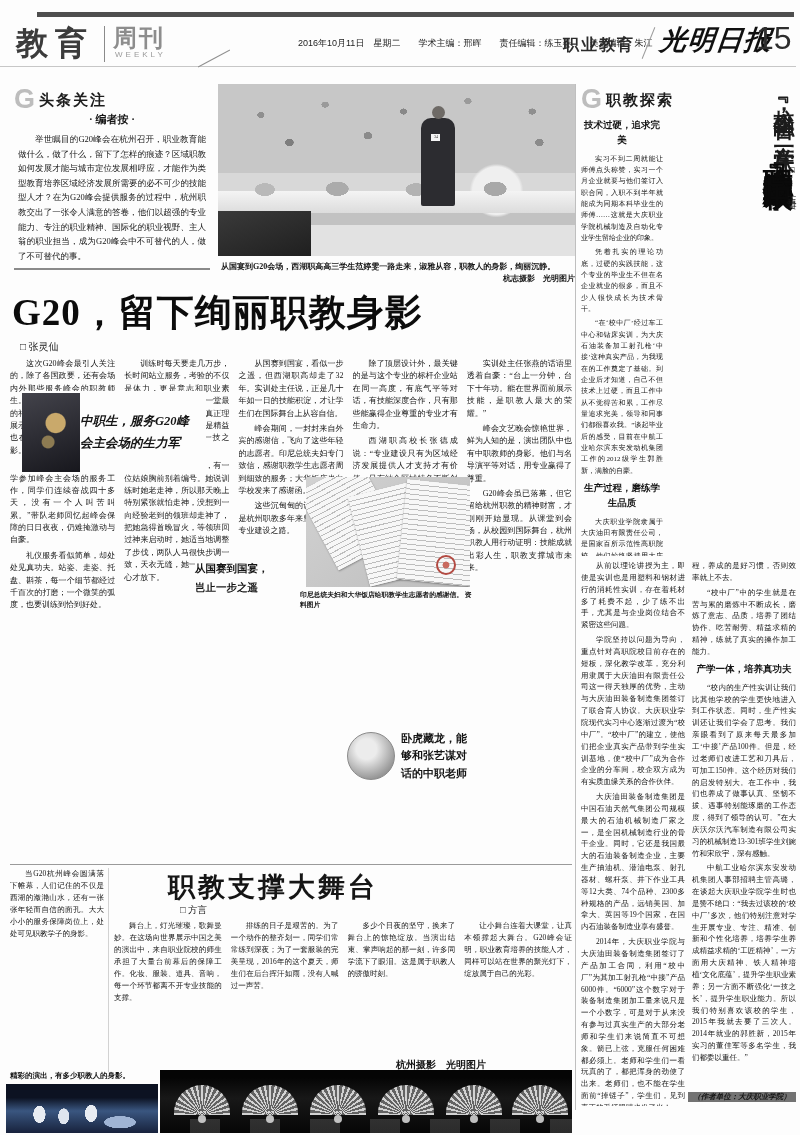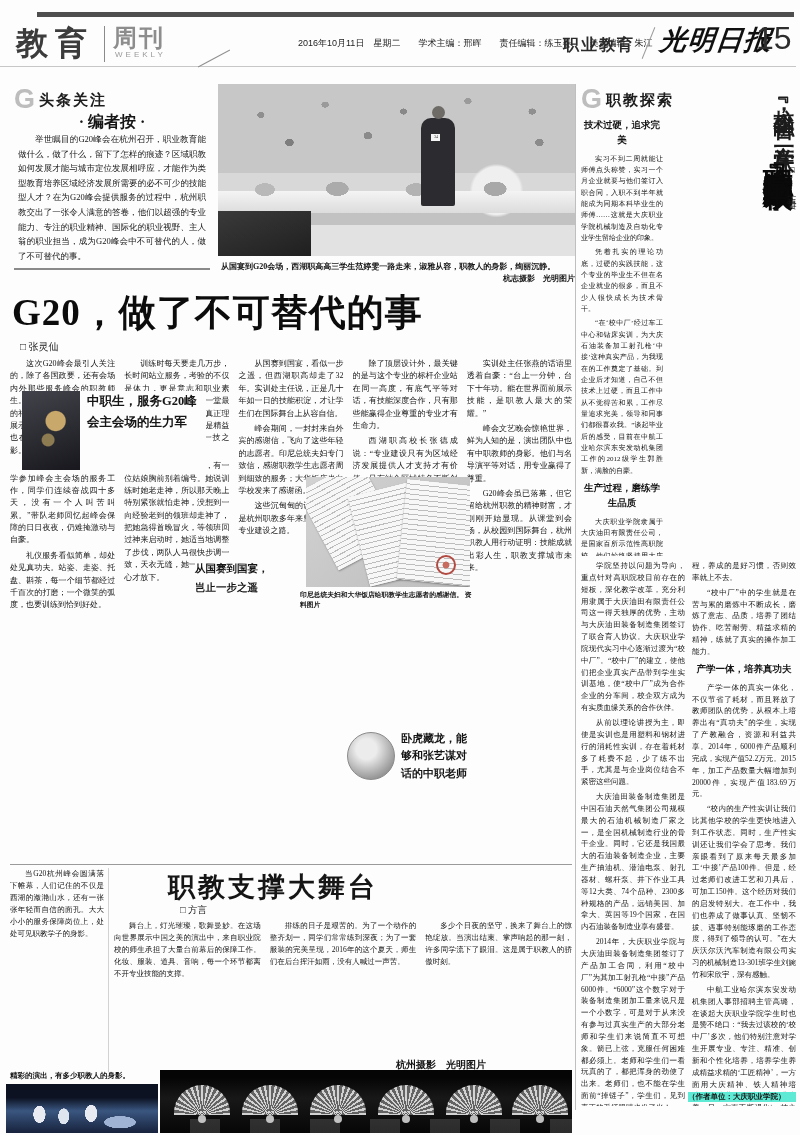--- a/index.html
+++ b/index.html
@@ -19,21 +19,21 @@
   .slash{left:648px;top:26px;width:1px;height:34px;background:#9c9c9c;transform:rotate(22deg);}
   .masthead{left:660px;top:22px;font-size:27px;font-weight:bold;font-style:italic;color:#101010;
             letter-spacing:1px;transform:skewX(-6deg);}
   .pagenum{left:756px;top:20px;font-size:32px;color:#2e2e2e;font-family:"Liberation Sans",sans-serif;}
   .hrule{left:0;top:66px;width:796px;border-top:1px solid #c7c7c7;}
   .hnotch{left:196px;top:58px;width:36px;height:1px;background:#8f8f8f;transform:rotate(-28deg);}
   
   .glogo{font-family:"Liberation Sans",sans-serif;font-size:27px;font-weight:bold;color:#bdbdbd;vertical-align:-3px;}
   .seclabel{font-size:15px;font-weight:bold;color:#1d1d1d;letter-spacing:2px;font-family:"Liberation Sans",sans-serif;}
   
-  .note-title{left:14px;top:112px;width:196px;text-align:center;font-size:16px;font-weight:bold;}
+  .note-title{left:14px;top:112px;width:196px;text-align:center;font-size:11px;font-weight:bold;}
   .note-body{left:18px;top:132px;width:188px;height:132px;font-size:8.5px;line-height:1.72;}
   .note-rule{left:14px;top:268px;width:196px;border-top:2px solid #8a8a8a;}
   
   .photo-top{left:218px;top:84px;width:357px;height:172px;overflow:hidden;
      background:
        radial-gradient(circle at 78% 62%,#efefef 0 8%,transparent 9%),
        radial-gradient(6px 5px at 12% 18%,#8f8f8f 60%,transparent 62%),
        radial-gradient(6px 5px at 30% 12%,#9a9a9a 60%,transparent 62%),
        radial-gradient(6px 5px at 52% 16%,#888 60%,transparent 62%),
        radial-gradient(6px 5px at 70% 10%,#9a9a9a 60%,transparent 62%),
@@ -57,21 +57,21 @@
   .caption-top{left:221px;top:261px;width:354px;font-size:8px;font-weight:bold;line-height:1.45;}
   .credit-top{text-align:right;font-weight:bold;}
   
   .mainhead{left:12px;top:288px;width:562px;font-size:37px;font-weight:bold;letter-spacing:1px;color:#0c0c0c;}
   .mainby{left:20px;top:340px;font-size:10px;}
   .mainbody{left:10px;top:358px;width:562px;height:504px;display:flex;gap:9px;}
   .mainbody .col{flex:1;font-size:8px;line-height:1.55;}
   .hr2{left:10px;top:864px;width:562px;border-top:1px solid #9a9a9a;}
   
   .inset{background:#fdfdfd;}
-  .box1{left:22px;top:391px;width:184px;height:83px;display:flex;gap:7px;align-items:flex-start;}
+  .box1{left:22px;top:391px;width:184px;height:83px;display:flex;align-items:center;font-style:italic;}
   .box1 .im{width:58px;height:79px;flex:none;background:
       radial-gradient(circle at 58% 38%,#c9a96b 0 16%,transparent 18%),
       radial-gradient(circle at 45% 62%,#8d7b52 0 10%,transparent 12%),
       linear-gradient(160deg,#43434b,#17171d);}
   .box1 .tt{font-size:12.5px;font-weight:bold;line-height:1.7;}
   .sub2{left:195px;top:560px;width:74px;height:42px;text-align:left;font-size:10.5px;font-weight:bold;line-height:1.8;}
   .letters{left:306px;top:477px;width:164px;height:110px;background:linear-gradient(140deg,#d2d2d2,#bdbdbd);overflow:hidden;}
   .sheet{position:absolute;background:#f7f7f7;box-shadow:0 1px 2px rgba(0,0,0,.35);
      background-image:repeating-linear-gradient(#f7f7f7 0 4px,#bdbdbd 4px 5px);}
   .s1{left:8px;top:-6px;width:70px;height:88px;transform:rotate(-28deg);}
@@ -113,21 +113,21 @@
   .exp-header{left:581px;top:84px;}
   .colA{left:581px;top:114px;width:82px;height:442px;font-size:7px;line-height:1.62;overflow:hidden;}
   .subh{font-size:9.5px;font-weight:bold;text-align:center;margin:4px 0 5px;text-indent:0;}
   .vblock{left:663px;top:90px;width:135px;height:470px;writing-mode:vertical-rl;text-orientation:upright;display:flex;}
   .kicker{font-size:21px;font-weight:bold;color:#1c1c1c;letter-spacing:3px;margin-left:12px;}
   .vhead{font-size:30px;font-weight:bold;color:#0a0a0a;letter-spacing:1px;margin-left:10px;}
   .vby{font-size:9px;letter-spacing:2px;margin-top:6px;}
   .colB{top:560px;width:104px;height:546px;font-size:7.5px;line-height:1.58;overflow:hidden;}
   .b1{left:581px;}
   .b2{left:692px;}
-  .author{left:688px;top:1092px;width:108px;text-align:left;font-size:7.5px;font-weight:bold;background:#5eead4;}
+  .author{left:688px;top:1092px;width:108px;text-align:center;font-size:7.5px;font-weight:bold;background:#737373;font-style:italic;}
 </style>
 </head>
 <body>
 
 <div class="page">
 
   <div class="abs topbar"></div>
   <div class="abs edu-cn">教育</div>
   <div class="abs edu-div"></div>
   <div class="abs weekly-cn">周刊</div>
@@ -154,21 +154,21 @@
     <div class="woman">
       <div class="badge">34</div>
     </div>
     <div class="fgdark"></div>
   </div>
   <div class="abs caption-top">
     <div>从国宴到G20会场，西湖职高高三学生范婷雯一路走来，淑雅从容，职教人的身影，绚丽沉静。</div>
     <div class="credit-top">杭志摄影　光明图片</div>
   </div>
 
-  <div class="abs mainhead">G20，做了不可替代的事</div>
+  <div class="abs mainhead">G20，留下绚丽职教身影</div>
   <div class="abs mainby">□ 张灵仙</div>
 
   <div class="abs mainbody">
     <div class="col">
       <p class="p">这次G20峰会最引人关注的，除了各国政要，还有会场内外那些服务峰会的职教师生。他们以一流的技能、得体的礼仪和真诚的微笑，向世界展示了杭州职业教育的风采，也在盛会中留下了绚丽的身影。</p>
       <p class="p">“我们这次一共有63名同学参加峰会主会场的服务工作，同学们连续奋战四十多天，没有一个人叫苦叫累。”带队老师回忆起峰会保障的日日夜夜，仍难掩激动与自豪。</p>
       <p class="p">礼仪服务看似简单，却处处见真功夫。站姿、走姿、托盘、斟茶，每一个细节都经过千百次的打磨；一个微笑的弧度，也要训练到恰到好处。</p>
     </div>
     <div class="col">
       <p class="p">训练时每天要走几万步，长时间站立服务，考验的不仅是体力，更是意志和职业素养。同学们说，峰会是一堂最生动的职业课，让他们真正理解了什么是敬业、什么是精益求精，都让学生学到一技之长。</p>
@@ -227,20 +227,23 @@
   <div class="abs stageby">□ 方言</div>
   <div class="abs stagebody">
     <div class="col">
         <p class="p">舞台上，灯光璀璨，歌舞曼妙。在这场向世界展示中国之美的演出中，来自职业院校的师生承担了大量台前幕后的保障工作。化妆、服装、道具、音响，每一个环节都离不开专业技能的支撑。</p>
       </div>
     <div class="col">
         <p class="p">排练的日子是艰苦的。为了一个动作的整齐划一，同学们常常练到深夜；为了一套服装的完美呈现，2016年的这个夏天，师生们在后台挥汗如雨，没有人喊过一声苦。</p>
       </div>
     <div class="col">
         <p class="p">多少个日夜的坚守，换来了舞台上的惊艳绽放。当演出结束、掌声响起的那一刻，许多同学流下了眼泪。这是属于职教人的骄傲时刻。</p>
+      </div>
+    <div class="col">
+        <p class="p">让小舞台连着大课堂，让真本领撑起大舞台。G20峰会证明，职业教育培养的技能人才，同样可以站在世界的聚光灯下，绽放属于自己的光彩。</p>
       </div>
   </div>
   <div class="abs credit-b">杭州摄影　光明图片</div>
   <div class="abs caption-bl">精彩的演出，有多少职教人的身影。</div>
   <div class="abs photo-bl"></div>
   <div class="abs photo-bw">
     <div class="fan" style="left:14px"></div>
     <div class="fan" style="left:82px"></div>
     <div class="fan" style="left:150px"></div>
     <div class="fan" style="left:218px"></div>
@@ -264,32 +267,31 @@
     <p class="p">大庆职业学院隶属于大庆油田有限责任公司，是国家百所示范性高职院校，他们始终坚持用大庆精神办学、以铁人精神育人，为大庆油田和地方经济发展培养具有“责任心、真功夫、好习惯”的“铁人式”技能型人才，一直是学院矢志不渝的追求，并为此做了积极的探索。</p>
   </div>
 
   <div class="abs vblock">
     <div class="kicker">『校企融合，产学一体』</div>
     <div class="vhead">大庆职业学院实践探索『校中厂』</div>
     <div class="vby">□ 王恒贵</div>
   </div>
 
   <div class="abs colB b1">
+    <p class="p">从前以理论讲授为主，即使是实训也是用塑料和钢材进行的消耗性实训，存在着耗材多了耗费不起，少了练不出手，尤其是与企业岗位结合不紧密这些问题。</p>
     <p class="p">学院坚持以问题为导向，重点针对高职院校目前存在的短板，深化教学改革，充分利用隶属于大庆油田有限责任公司这一得天独厚的优势，主动与大庆油田装备制造集团签订了联合育人协议。大庆职业学院现代实习中心逐渐过渡为“校中厂”。“校中厂”的建立，使他们把企业真实产品带到学生实训基地，使“校中厂”成为合作企业的分车间，校企双方成为有实质血缘关系的合作伙伴。</p>
-    <p class="p">从前以理论讲授为主，即使是实训也是用塑料和钢材进行的消耗性实训，存在着耗材多了耗费不起，少了练不出手，尤其是与企业岗位结合不紧密这些问题。</p>
     <p class="p">大庆油田装备制造集团是中国石油天然气集团公司规模最大的石油机械制造厂家之一，是全国机械制造行业的骨干企业。同时，它还是我国最大的石油装备制造企业，主要生产抽油机、潜油电泵、射孔器材、螺杆泵、井下作业工具等12大类、74个品种、2300多种规格的产品，远销美国、加拿大、英国等19个国家，在国内石油装备制造业享有盛誉。</p>
     <p class="p">2014年，大庆职业学院与大庆油田装备制造集团签订了产品加工合同，利用“校中厂”为其加工射孔枪“中接”产品6000件。“6000”这个数字对于装备制造集团加工量来说只是一个小数字，可是对于从来没有参与过真实生产的大部分老师和学生们来说简直不可想象。箭已上弦，克服任何困难都必须上。老师和学生们一看玩真的了，都把浑身的劲使了出来。老师们，也不能在学生面前“掉链子”，学生们，见到真正的毛坯眼睛也发了光！</p>
 
   </div>
 
   <div class="abs colB b2">
     <p class="p" style="text-indent:0">程，养成的是好习惯，否则效率就上不去。</p>
     <p class="p">“校中厂”中的学生就是在苦与累的磨炼中不断成长，磨炼了意志、品质，培养了团结协作、吃苦耐劳、精益求精的精神，练就了真实的操作加工能力。</p>
     <div class="subh">产学一体，培养真功夫</div>
-    <p class="p">产学一体的真实一体化，不仅节省了耗材，而且释放了教师团队的优势，从根本上培养出有“真功夫”的学生，实现了产教融合，资源和利益共享。2014年，6000件产品顺利完成，实现产值52.2万元。2015年，加工产品数量大幅增加到20000件，实现产值183.69万元。</p>
     <p class="p">“校内的生产性实训让我们比其他学校的学生更快地进入到工作状态。同时，生产性实训还让我们学会了思考。我们亲眼看到了原来每天最多加工‘中接’产品100件。但是，经过老师们改进工艺和刀具后，可加工150件。这个经历对我们的启发特别大。在工作中，我们也养成了做事认真、坚韧不拔、遇事特别能琢磨的工作态度，得到了领导的认可。”在大庆沃尔沃汽车制造有限公司实习的机械制造13-301班学生刘婉竹和宋欣宇，深有感触。</p>
     <p class="p">中航工业哈尔滨东安发动机集团人事部招聘主管高璐，在谈起大庆职业学院学生时也是赞不绝口：“我去过该校的‘校中厂’多次，他们特别注意对学生开展专业、专注、精准、创新和个性化培养，培养学生养成精益求精的‘工匠精神’，一方面用大庆精神、铁人精神培植‘文化底蕴’，提升学生职业素养；另一方面不断强化‘一技之长’，提升学生职业能力。所以我们特别喜欢该校的学生，2015年我就去要了三次人。2014年就业的郭胜新，2015年实习的董佳军等多名学生，我们都委以重任。”</p>
 
   </div>
 
   <div class="abs author">（作者单位：大庆职业学院）</div>
 
 </div>
 
 </body></html>

